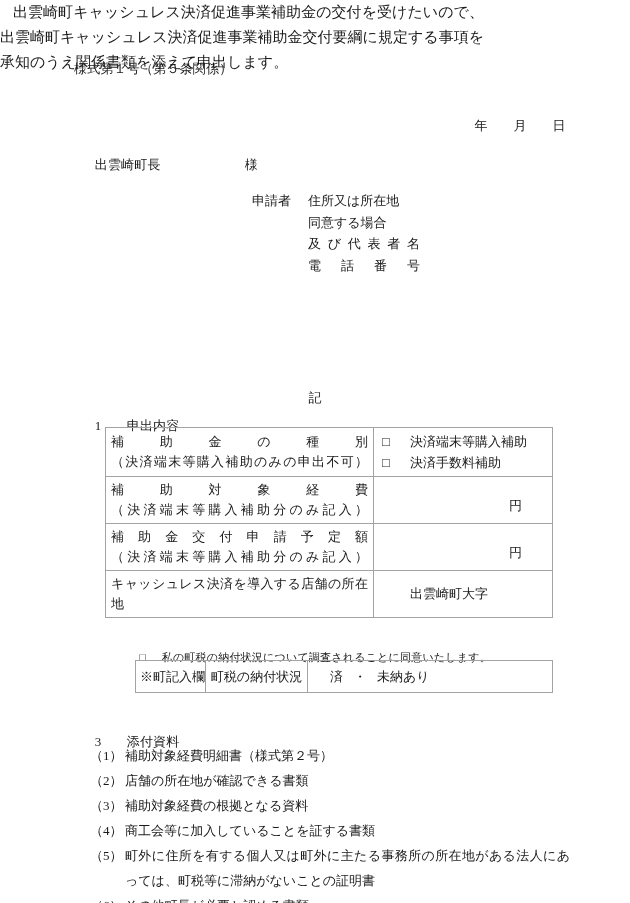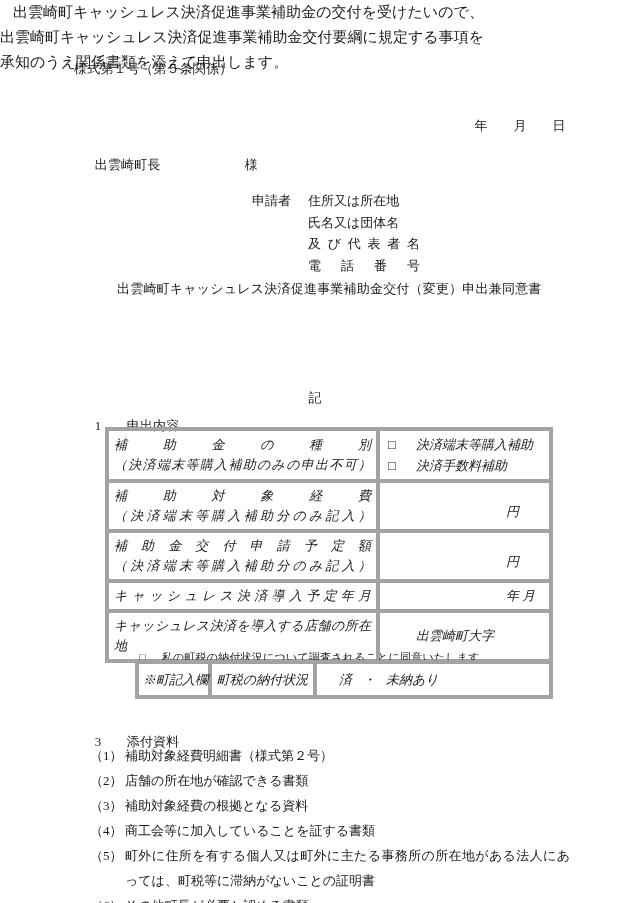--- a/index.html
+++ b/index.html
@@ -101,24 +101,23 @@
   .consent-line .cb { display: inline-block; width: 38px; }
 
   
   table.grid {
     position: absolute;
     border-collapse: collapse;
     font-size: 13px;
     table-layout: fixed;
   }
   table.grid td {
-    border: 4px solid #a3a3a3;
+    border: 1px solid #a3a3a3;
     padding: 0;
     vertical-align: middle;
-    font-style: italic;
   }
   .tbl-main {
     left: 105px;
     top: 427px;
     width: 448px;
   }
   .tbl-main td.lab {
     width: 257px;
     padding: 3px 5px 3px 5px;
     line-height: 20px;
@@ -206,31 +205,30 @@
 
     <div class="t addressee">
       <span class="hon">出雲崎町長</span><span>様</span>
     </div>
 
     <div class="blk applicant">
       <div>
         <span class="lead">申請者</span><span class="fld">住所又は所在地</span>
       </div>
       <div>
-        <span class="lead"></span><span class="fld">氏名又は団体名</span>
+        <span class="lead"></span><span class="fld">同意する場合</span>
       </div>
       <div>
         <span class="lead"></span><span class="just4">及び代表者名</span>
       </div>
       <div>
         <span class="lead"></span><span class="just4">電話番号</span>
       </div>
     </div>
 
-    <div class="t doc-title">出雲崎町キャッシュレス決済促進事業補助金交付（変更）申出兼同意書</div>
 
     <div class="body-para">出雲崎町キャッシュレス決済促進事業補助金の交付を受けたいので、出雲崎町キャッシュレス決済促進事業補助金交付要綱に規定する事項を承知のうえ関係書類を添えて申出します。</div>
 
     <div class="t ki">記</div>
 
     <div class="t sec sec-1">
       <span class="num">1</span><span>申出内容</span>
     </div>
 
     <table class="grid tbl-main">
@@ -263,31 +261,20 @@
         <tr>
           <td class="lab">
             <span class="jz">補助金交付申請予定額</span>
             <span class="jz-in">（決済端末等購入補助分のみ記入）</span>
           </td>
           <td class="val">
             <span class="yen">円</span>
           </td>
         </tr>
 
-        <tr>
-          <td class="lab">
-            <span class="jz">キャッシュレス決済導入予定年月</span>
-          </td>
-          <td class="val">
-            <span class="ym">
-              <span class="y">年</span>
-              <span class="m">月</span>
-            </span>
-          </td>
-        </tr>
 
         <tr>
           <td class="lab">
             <span class="jz">キャッシュレス決済を導入する店舗の所在地</span>
           </td>
           <td class="val">
             <span class="plain-val">出雲崎町大字</span>
           </td>
         </tr>
       </tbody>

